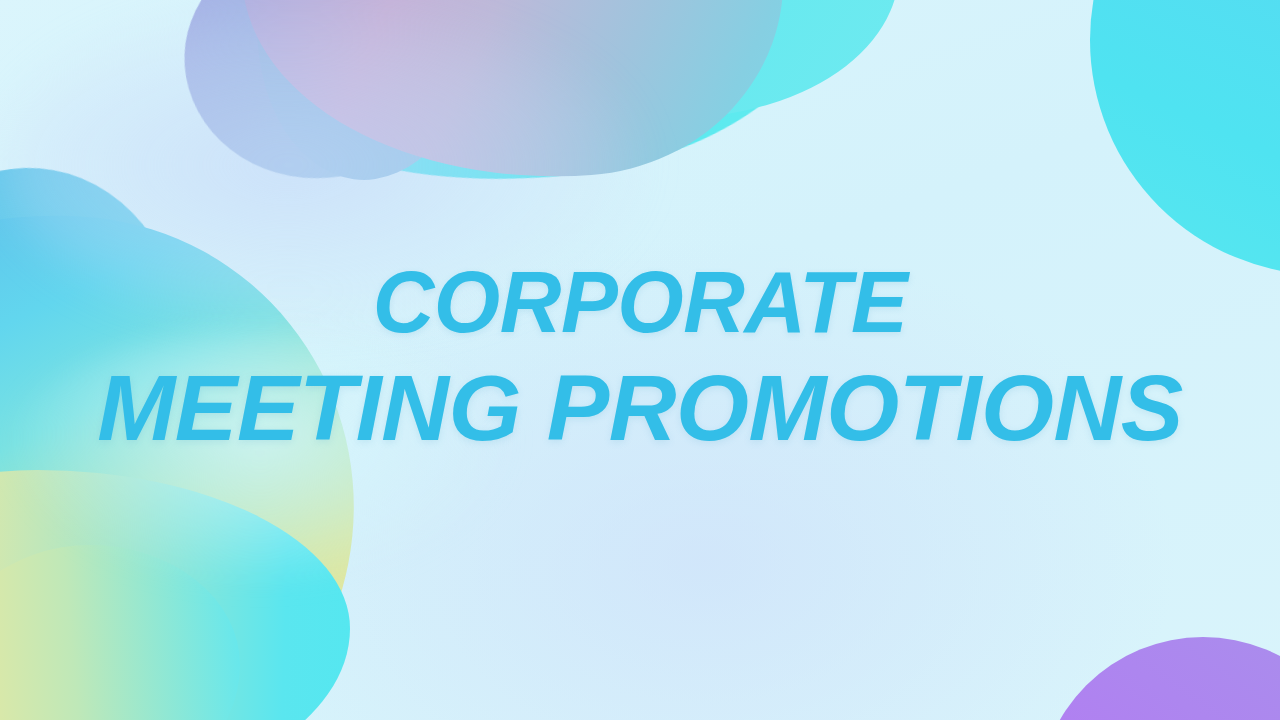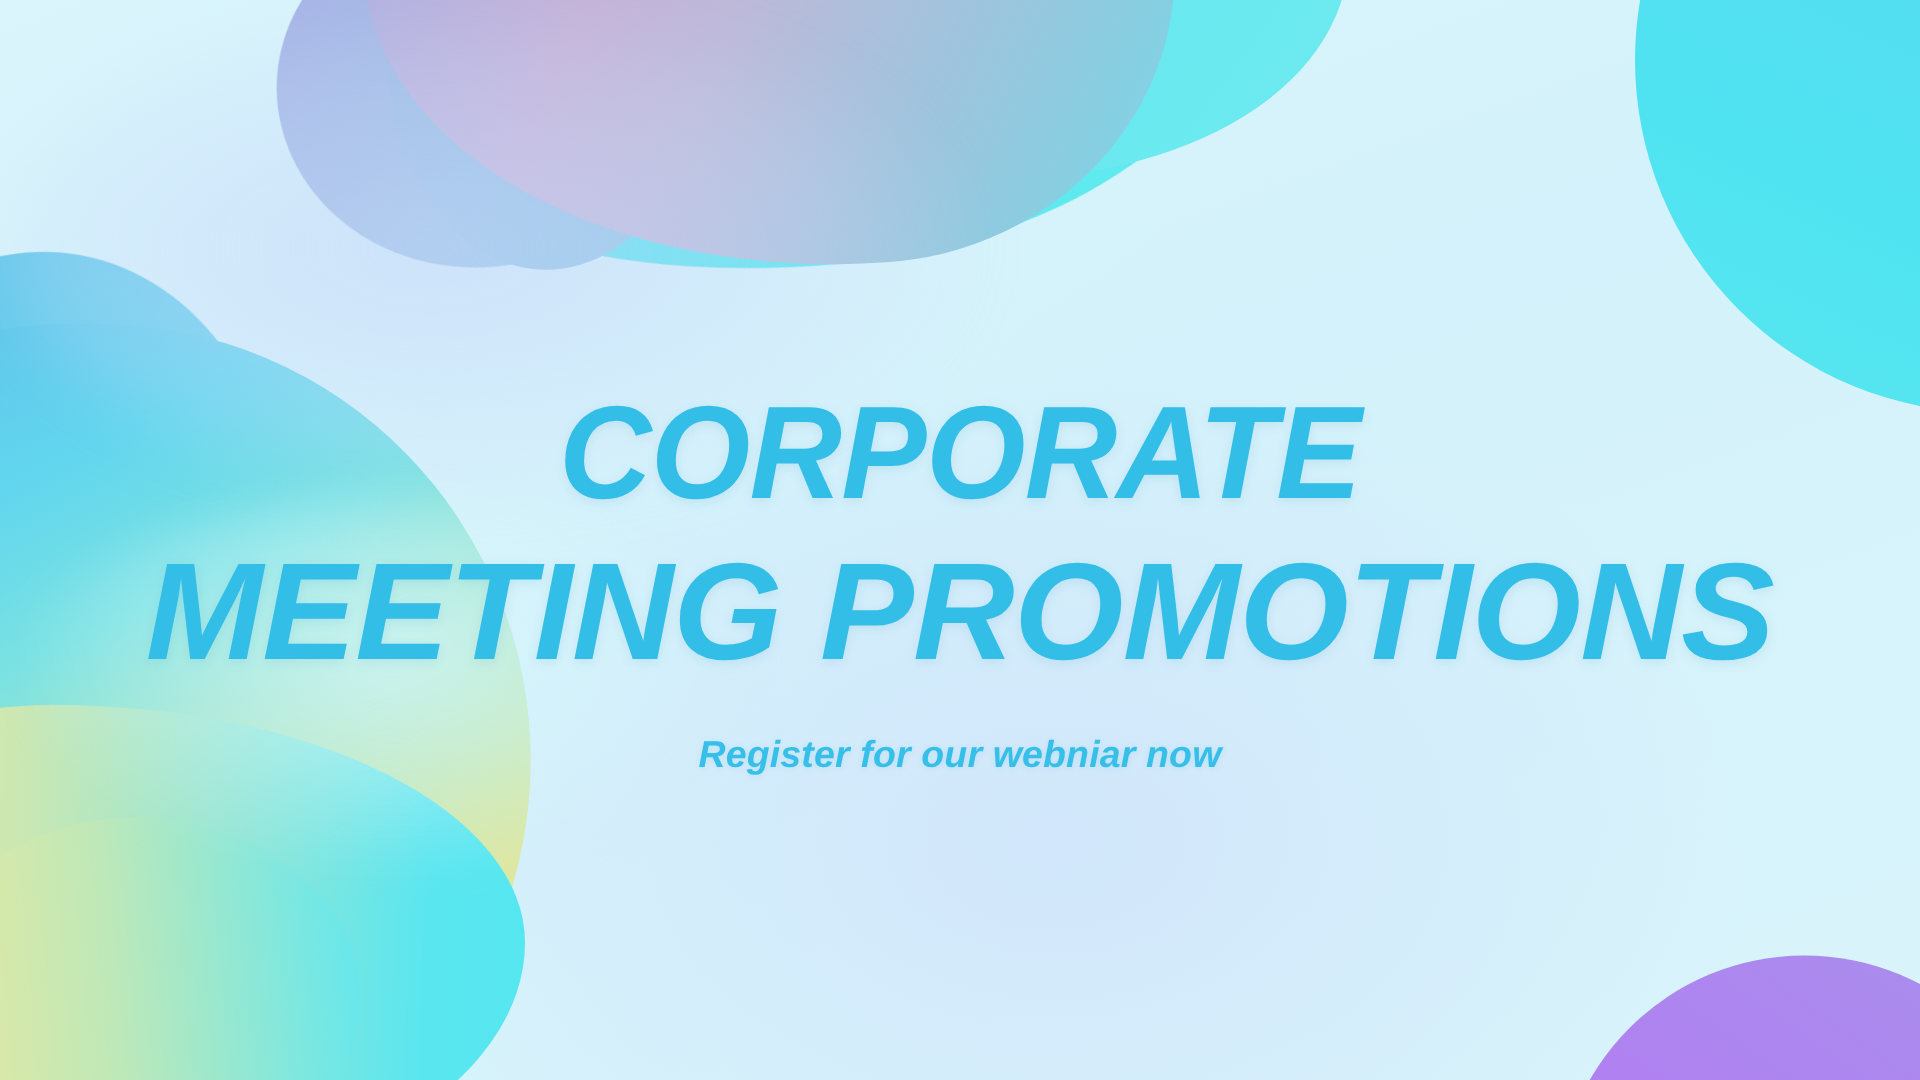--- a/index.html
+++ b/index.html
@@ -255,16 +255,15 @@
   <div class="blob blob-purple-br"></div>
 
   <div class="haze-lavender"></div>
   <div class="haze-top"></div>
 
   <div class="content">
     <div class="title-line title-line-1">CORPORATE</div>
 
     <div class="title-line title-line-2">MEETING PROMOTIONS</div>
 
-    <div class="subtitle">Register for our webniar now</div>
   </div>
 
 </div>
 
 </body></html>

